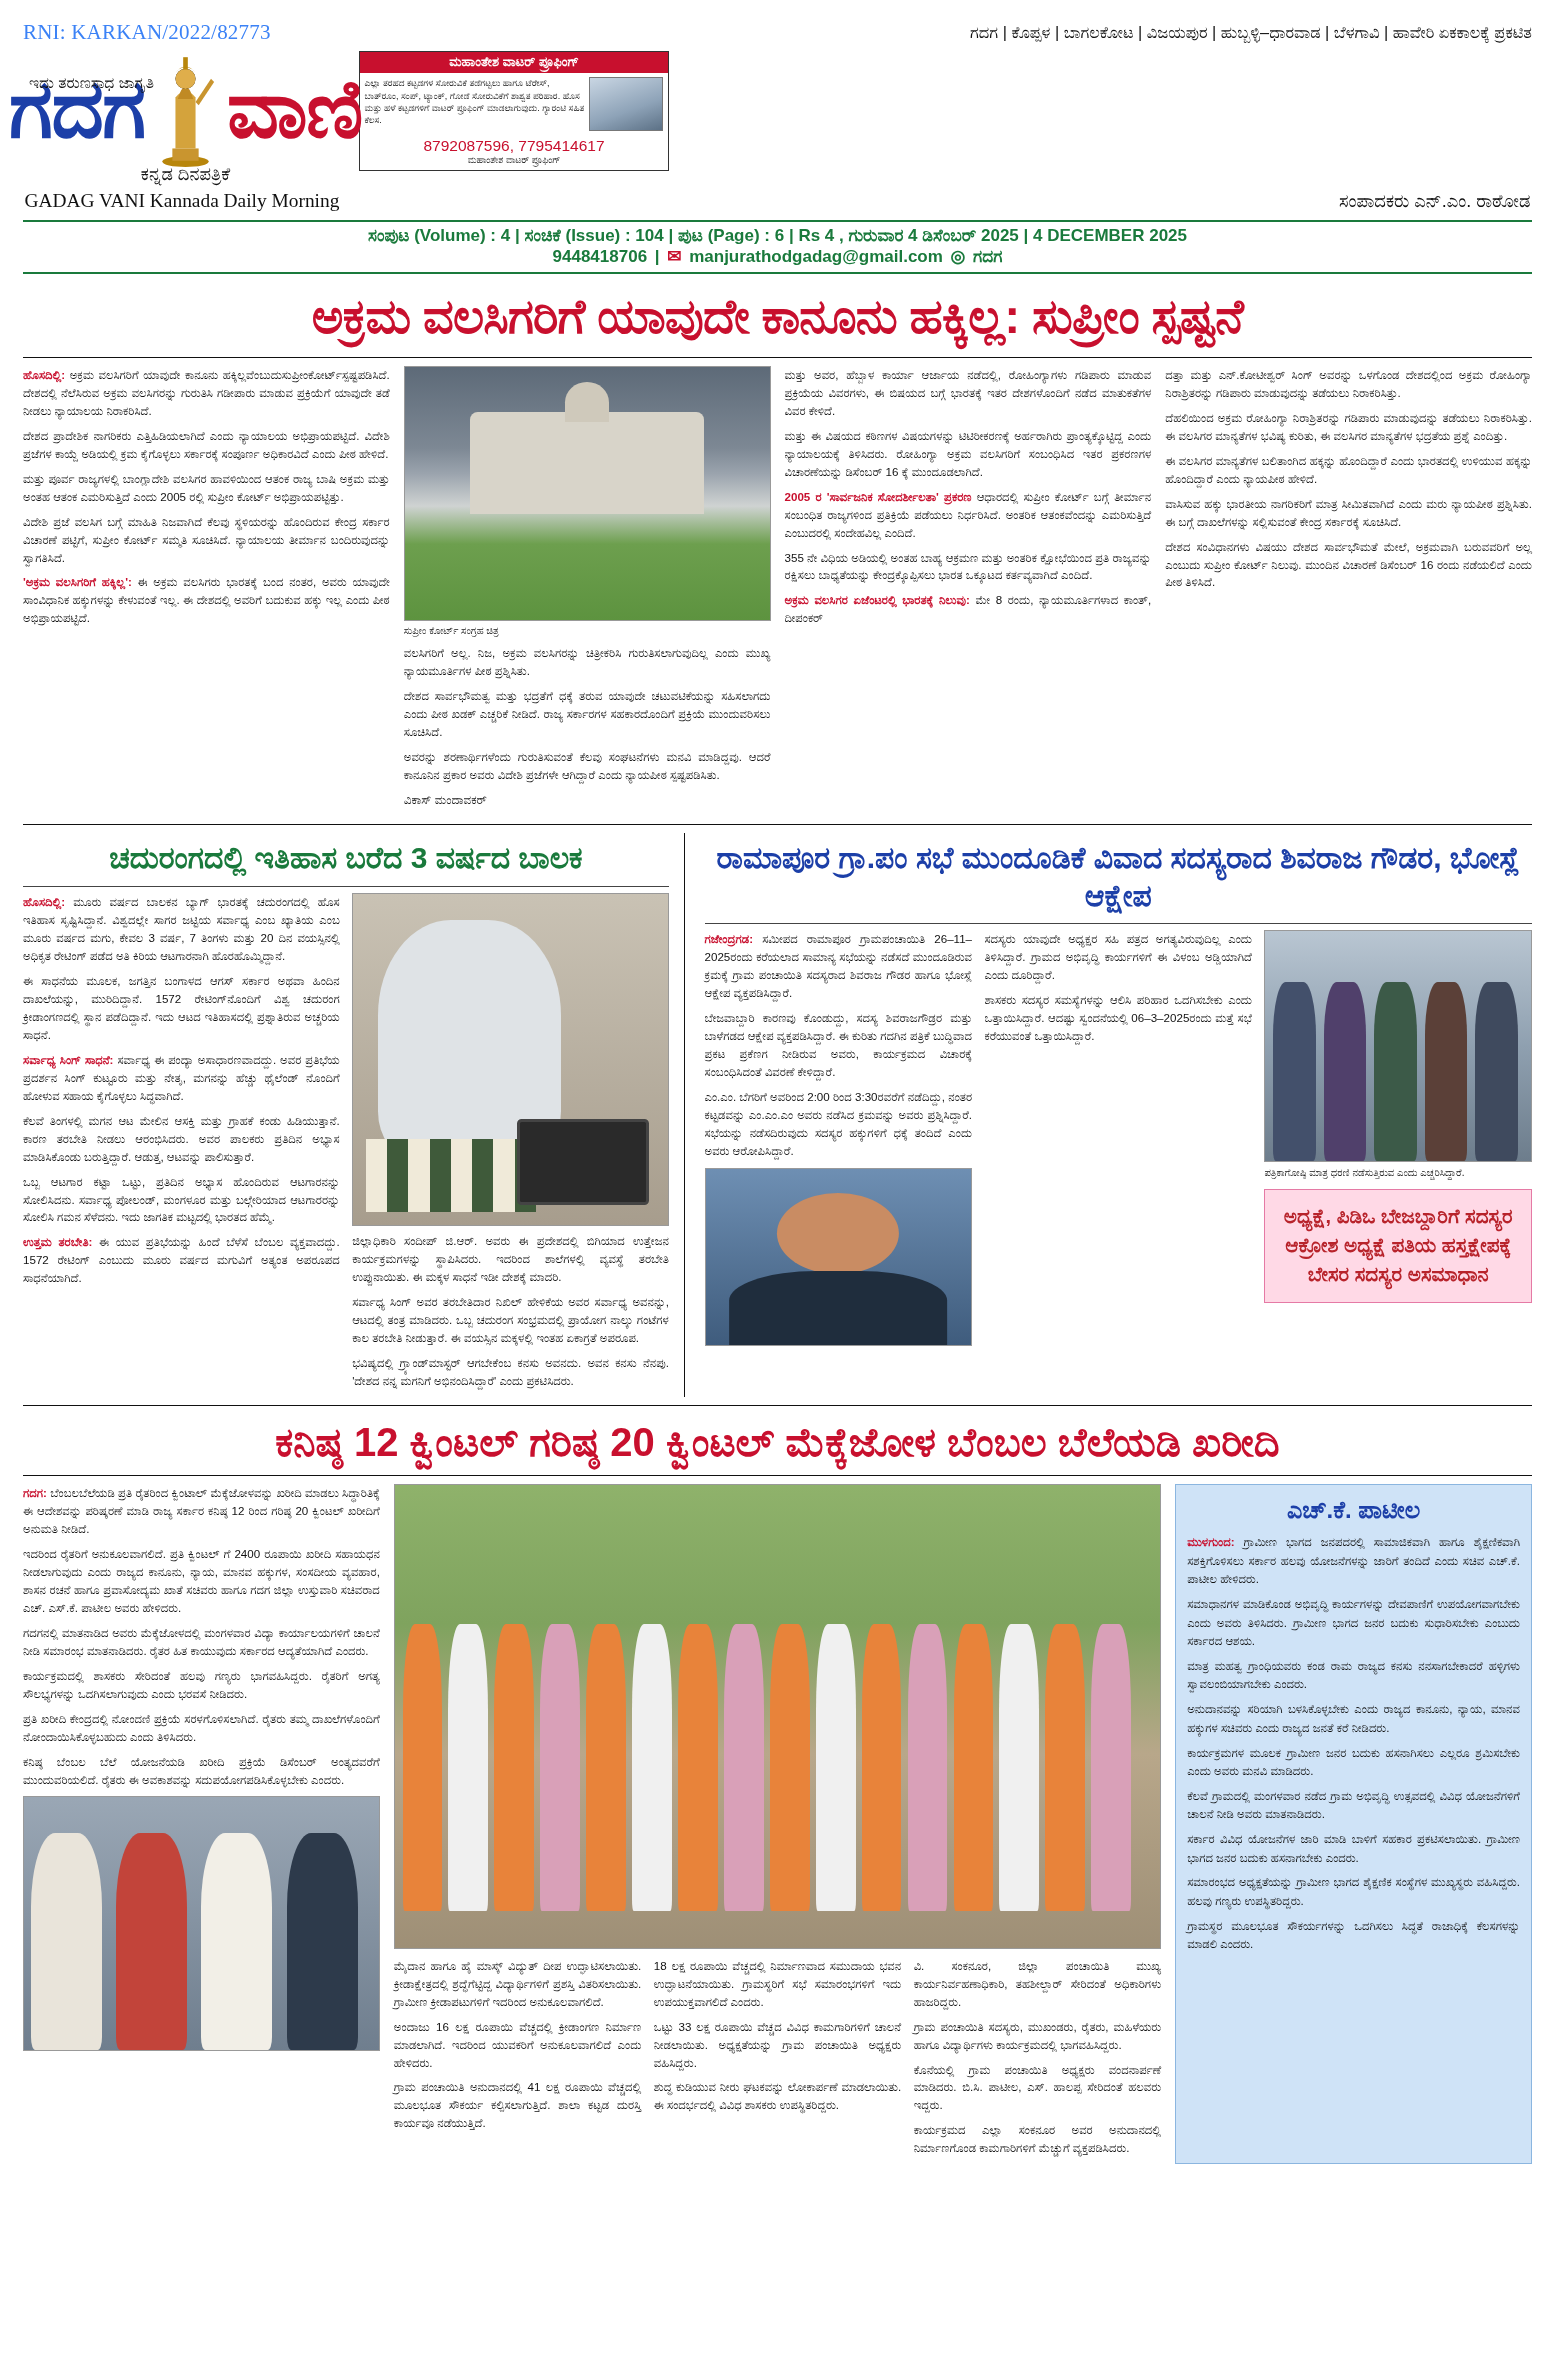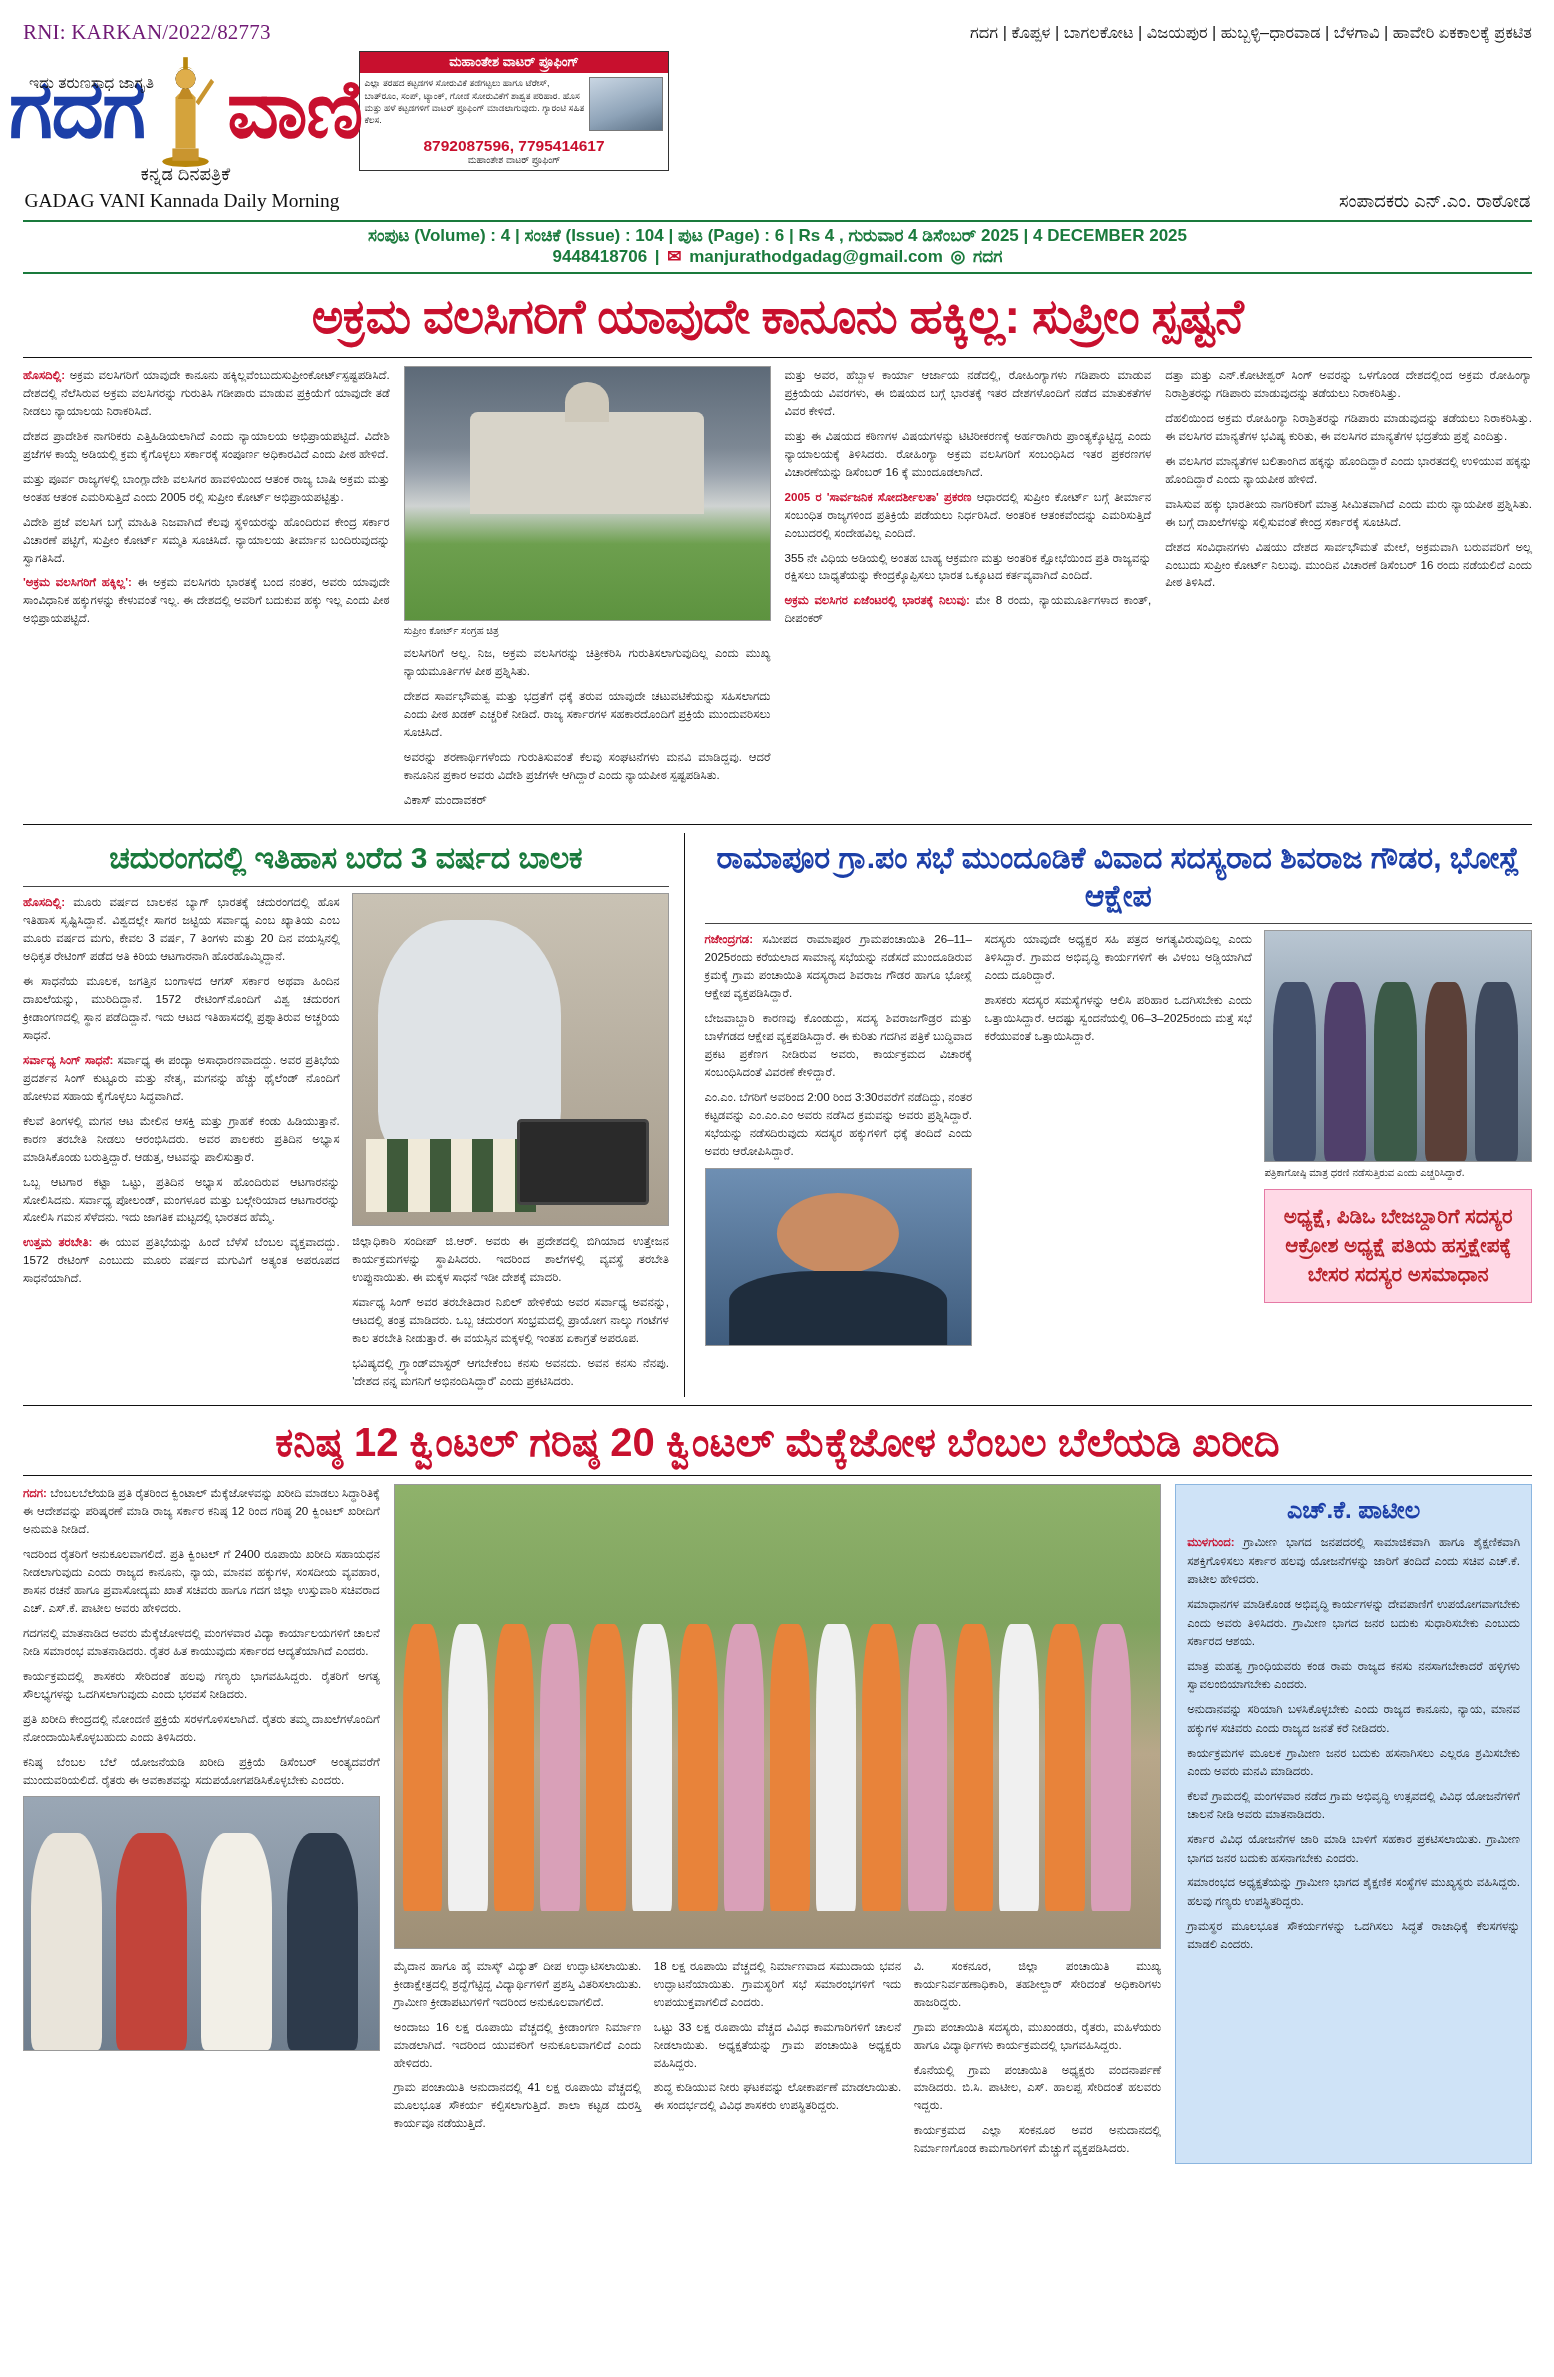--- a/index.html
+++ b/index.html
@@ -18,21 +18,21 @@
     position: relative;
   }
 
   
   .topbar {
     display: flex;
     align-items: flex-start;
     justify-content: space-between;
     font-size: 17px;
   }
-  .rni { font-size: 21px; letter-spacing: 0.2px; color:#701a75; font-family:"Liberation Serif", serif; }
+  .rni { font-size: 21px; letter-spacing: 0.2px; color:#3b82f6; font-family:"Liberation Serif", serif; }
   .districts { font-size: 16.3px; color:#111; padding-top:3.1px; }
 
   
   .masthead {
     display: grid;
     grid-template-columns: 325px 1fr 310px;
     gap: 11px;
     margin-top: 6.2px;
     align-items: flex-start;
   }
@@ -76,21 +76,21 @@
   }
   .adbox-right .arhead {
     background:#c8102e; color:#fff; text-align:center; font-size:13px; font-weight:bold; padding:2.3px 0;
   }
   .arbody { display:flex; gap:4.6px; padding:4.6px; }
   .arbody .txt { font-size:9px; line-height:1.35; flex:1; }
   .arbody .pic {
     width:74px; height:54px; background:linear-gradient(160deg,#c9d6e3,#8ea3b8 60%,#5c7186);
     border:0.8px solid #777;
   }
-  .arphones { text-align:center; color:#c8102e; font-weight:bold; font-size:15.5px; padding:1.5px 0 0; }
+  .arphones { text-align:center; color:#c8102e; font-weight:normal; font-size:15.5px; padding:1.5px 0 0; }
   .arfoot { text-align:center; font-size:9.3px; padding:0 0 3.9px; }
 
   
   .subline {
     display:flex; justify-content:space-between; align-items:center;
     font-size:18px; margin-top:5px; padding:0 1.5px;
   }
   .subline .eng { font-family:"Liberation Serif", serif; font-size:19.4px; }
 
   

